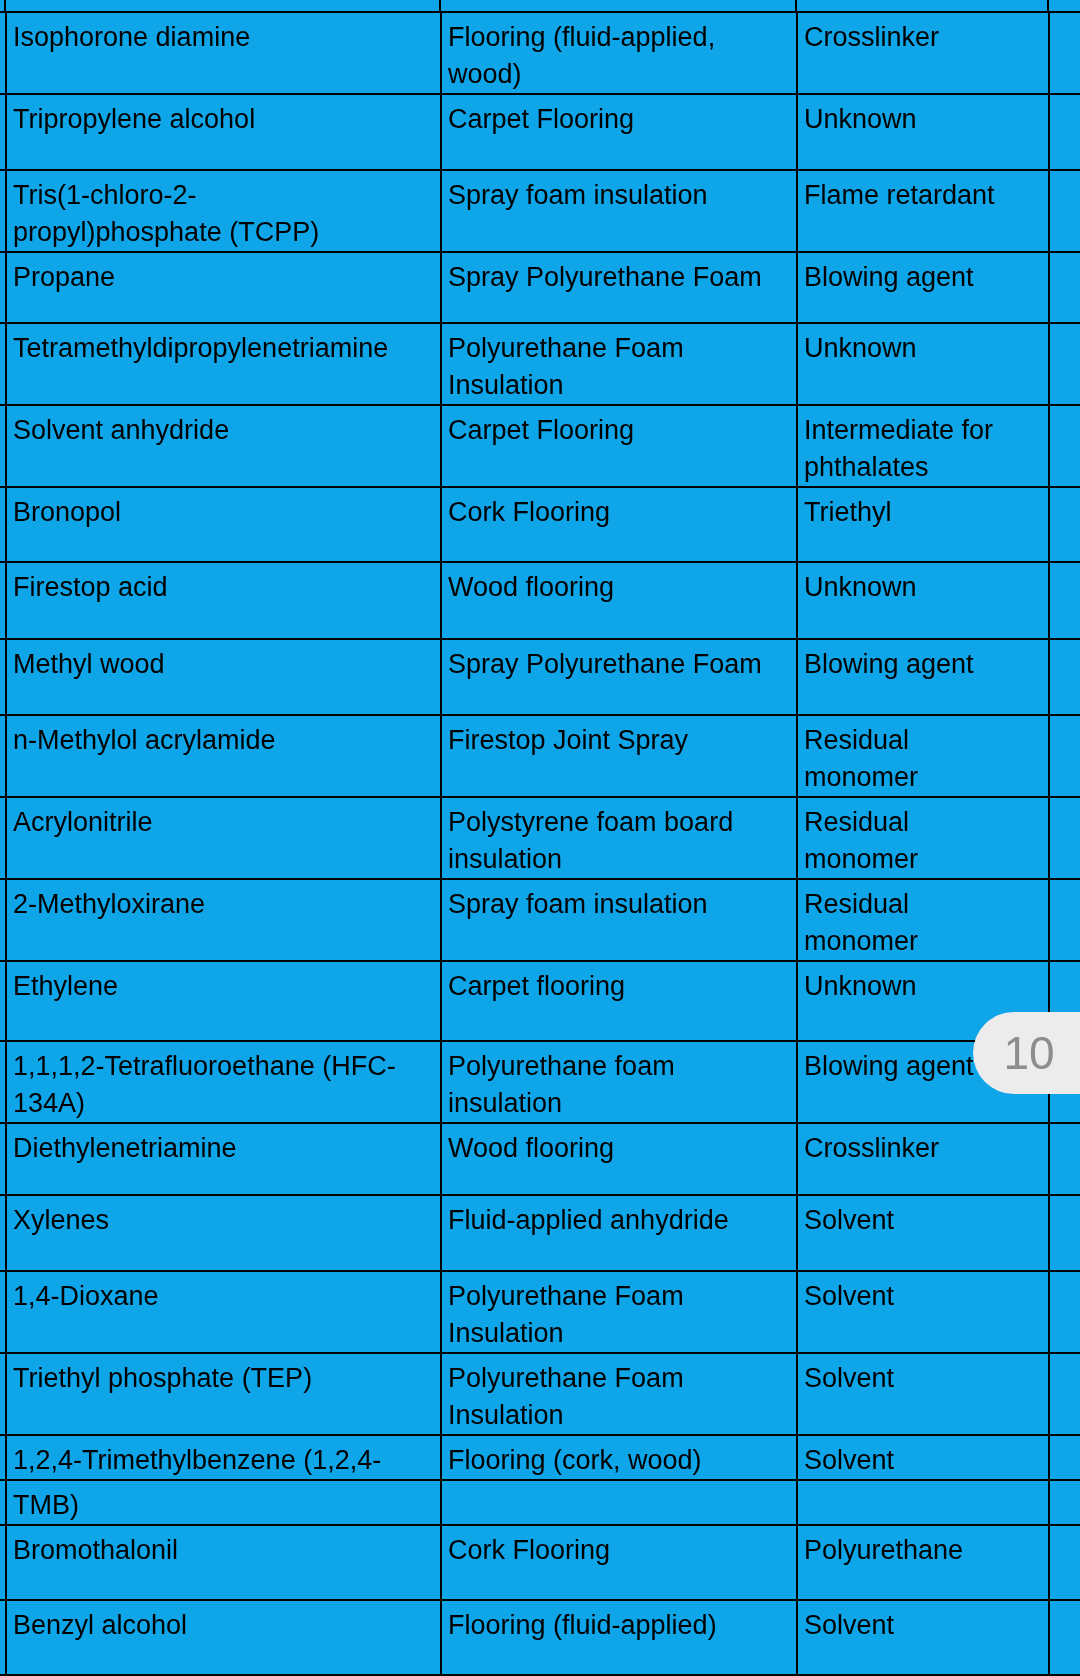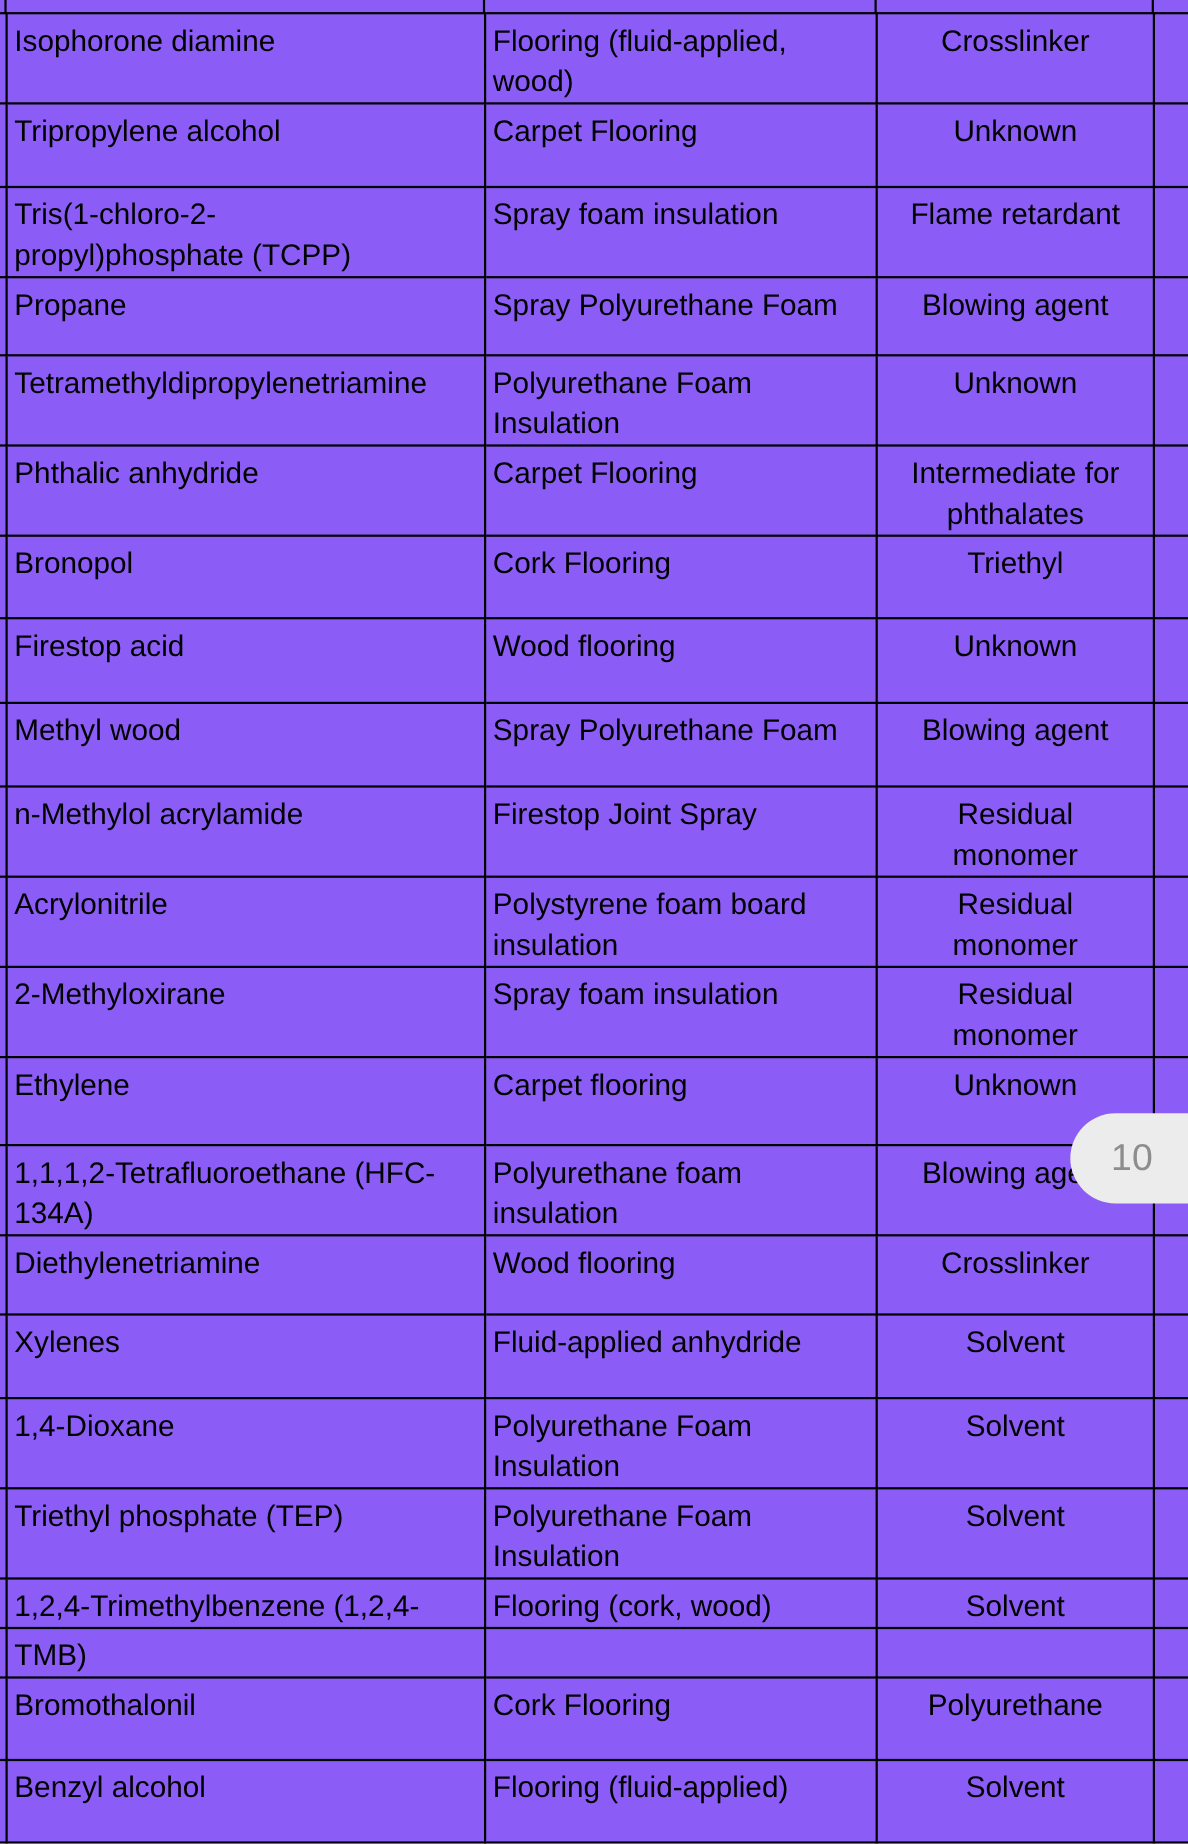--- a/index.html
+++ b/index.html
@@ -24,40 +24,40 @@
     padding:6px 6px 0 6px;
     font-size:27px;
     line-height:37px;
     white-space:pre-line;
     overflow:hidden;
   }
   table.doc-table tr:last-child td{border-bottom-width:4px;}
   td.c-stub,td.c-edge{padding:0;}
   td.c-chem{padding-left:18px;}
   td.c-prod{padding-left:16px;}
-  td.c-func{text-align:center;padding-left:4px;padding-right:4px;}
+  td.c-func{padding-left:4px;padding-right:4px;}
   .top-stub{
     position:absolute;top:0;width:2px;height:12px;background:#000;
   }
   #page-badge{
     position:absolute;
     left:973px;top:1012px;
     width:112px;height:82px;
     border-radius:41px 0 0 41px;
     display:flex;align-items:center;justify-content:center;
   }
   #page-badge span{
-    font-size:34px;
+    font-size:46px;
     line-height:1;
   }
 </style>
 </head>
 <body>
 
-<div id="screen" style="background: #8b5cf6;">
+<div id="screen" style="background: #0ea5e9;">
 
   <div class="top-stub" style="left:4px;"></div>
   <div class="top-stub" style="left:439px;"></div>
   <div class="top-stub" style="left:795px;"></div>
   <div class="top-stub" style="left:1047px;"></div>
 
   <table class="doc-table">
     <colgroup>
       <col style="width:17px">
       <col style="width:435px">
@@ -99,21 +99,21 @@
         <tr style="height: 78px;">
           <td class="c-stub"></td>
           <td class="c-chem">Tetramethyldipropylenetriamine</td>
           <td class="c-prod">Polyurethane Foam
 Insulation</td>
           <td class="c-func">Unknown</td>
           <td class="c-edge"></td>
         </tr>
         <tr style="height: 74px;">
           <td class="c-stub"></td>
-          <td class="c-chem">Phthalic anhydride</td>
+          <td class="c-chem">Solvent anhydride</td>
           <td class="c-prod">Carpet Flooring</td>
           <td class="c-func">Intermediate for
 phthalates</td>
           <td class="c-edge"></td>
         </tr>
         <tr style="height: 75px;">
           <td class="c-stub"></td>
           <td class="c-chem">Bronopol</td>
           <td class="c-prod">Cork Flooring</td>
           <td class="c-func">Triethyl</td>

